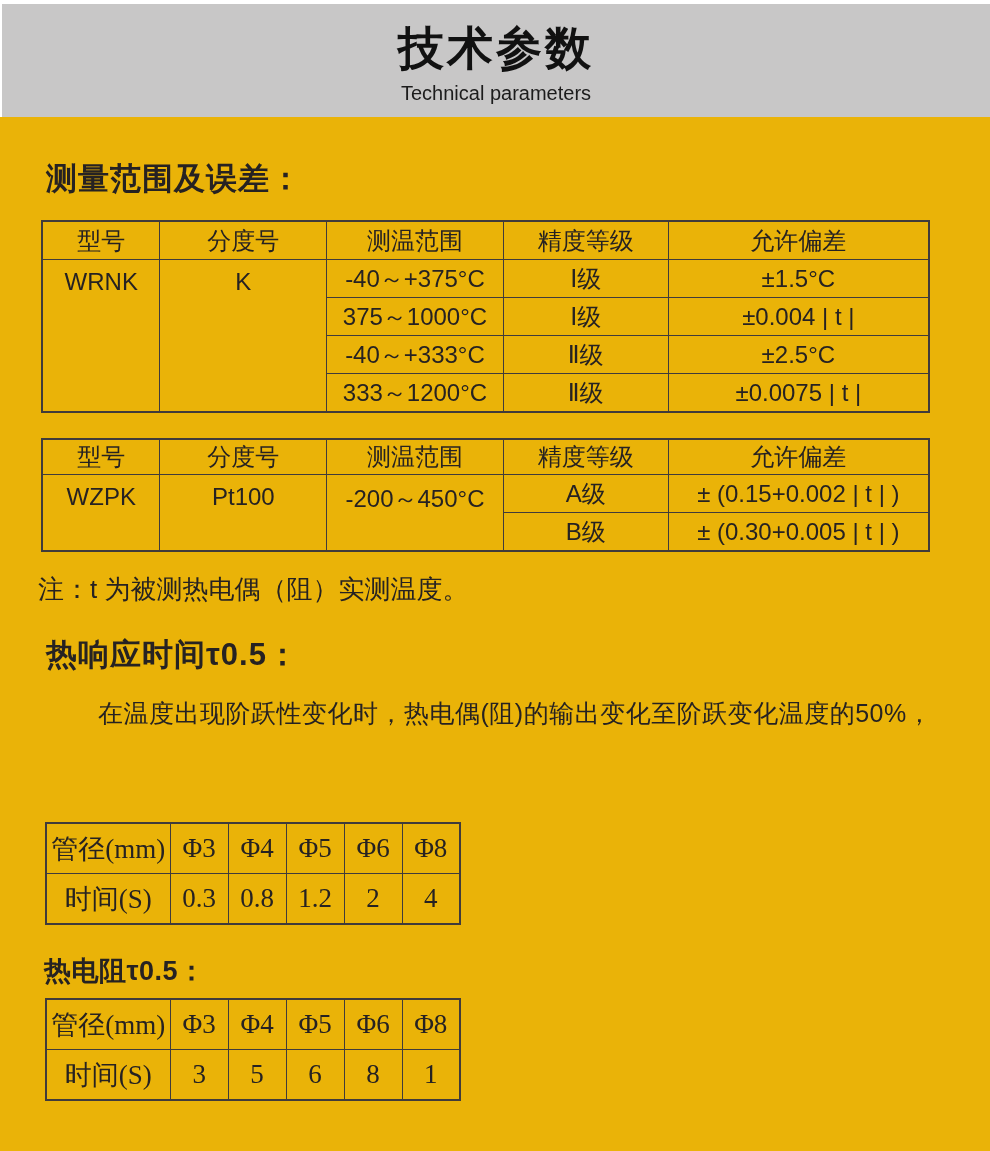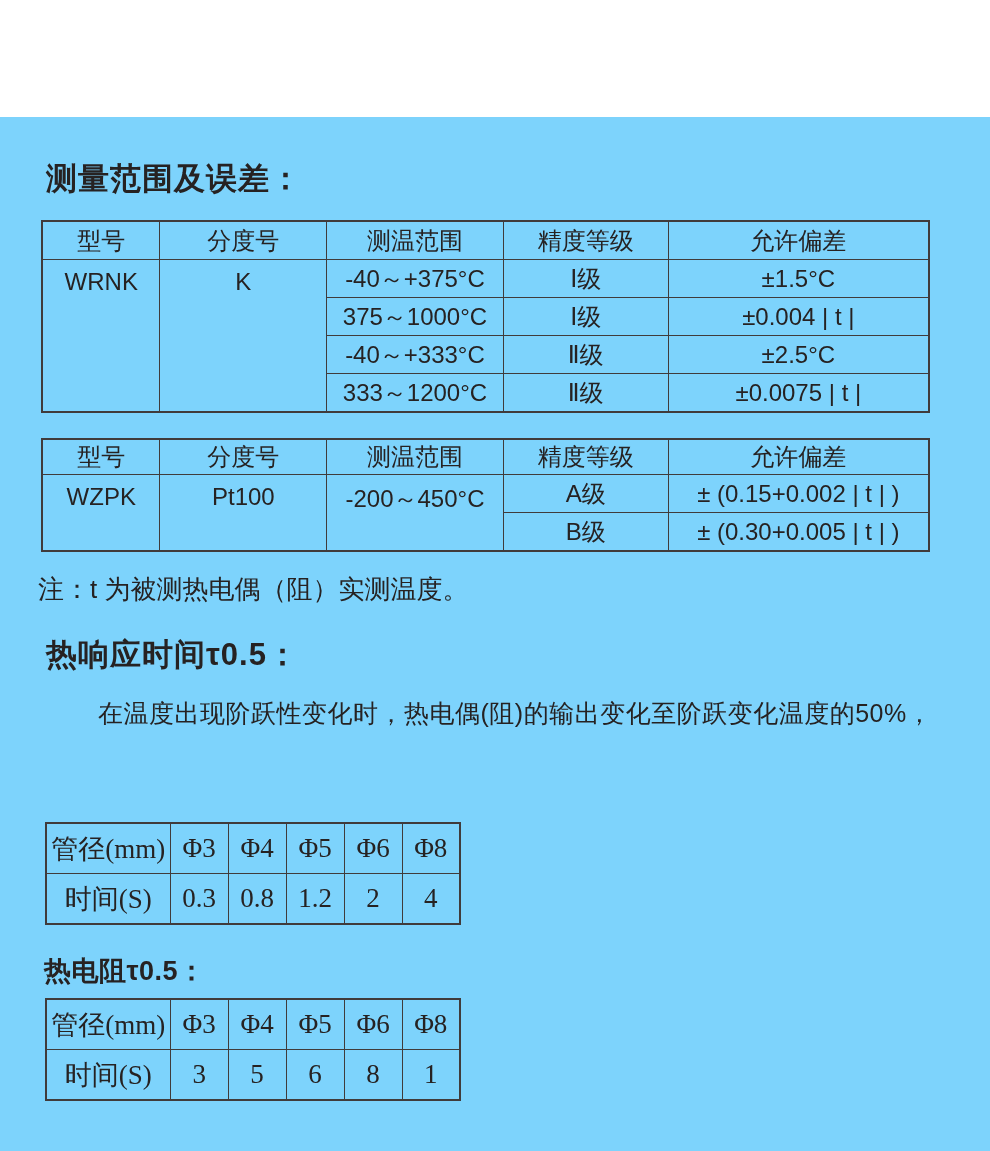--- a/index.html
+++ b/index.html
@@ -4,21 +4,21 @@
 <style>
   html,body{margin:0;padding:0;}
   body{width:990px;height:1151px;background:#ffffff;position:relative;overflow:hidden;
        font-family:"Liberation Sans","DejaVu Sans",sans-serif;color:#262222;}
   .page{position:absolute;inset:0;}
   
   .band{position:absolute;top:4px;left:2px;right:0;height:113px;background:#c8c7c7;text-align:center;}
   .band .title{margin-top:14px;font-size:46px;font-weight:bold;letter-spacing:3px;color:#111;}
   .band .subtitle{margin-top:2px;font-size:20px;color:#1c1c1c;}
   
-  .content{position:absolute;top:117px;left:0;right:0;bottom:0;background:#7dd3fc;}
+  .content{position:absolute;top:117px;left:0;right:0;bottom:0;background:#eab308;}
   .abs{position:absolute;}
   .sec-title-1{left:46px;top:41px;font-size:31px;font-weight:600;letter-spacing:1px;}
   .sec-title-2{left:46px;top:517px;font-size:31px;font-weight:bold;letter-spacing:1px;}
   .note{left:38px;top:455px;font-size:26px;}
   .para-line{font-size:25px;letter-spacing:0.5px;}
   .para-1{left:98px;top:580px;}
   .para-2{left:46px;top:618px;}
   .tbl-label{font-size:27px;font-weight:bold;letter-spacing:0.5px;}
   .lab-1{left:40px;top:660px;}
   .lab-2{left:44px;top:836px;}
@@ -40,20 +40,24 @@
   .t3{top:705px;}
   .t4{top:881px;}
   .small th,.small td{border:1px solid #403b3b;text-align:center;vertical-align:middle;
         font-weight:normal;font-size:27px;height:49px;padding:0;}
 </style>
 </head>
 <body>
 
 <div class="page">
 
+  <div class="band">
+    <div class="title">技术参数</div>
+    <div class="subtitle">Technical parameters</div>
+  </div>
 
   <div class="content">
 
     <div class="abs sec-title-1">测量范围及误差：</div>
 
     <table class="abs big t1">
       <colgroup>
         <col style="width:13.3%">
           <col style="width:18.8%">
           <col style="width:19.9%">

